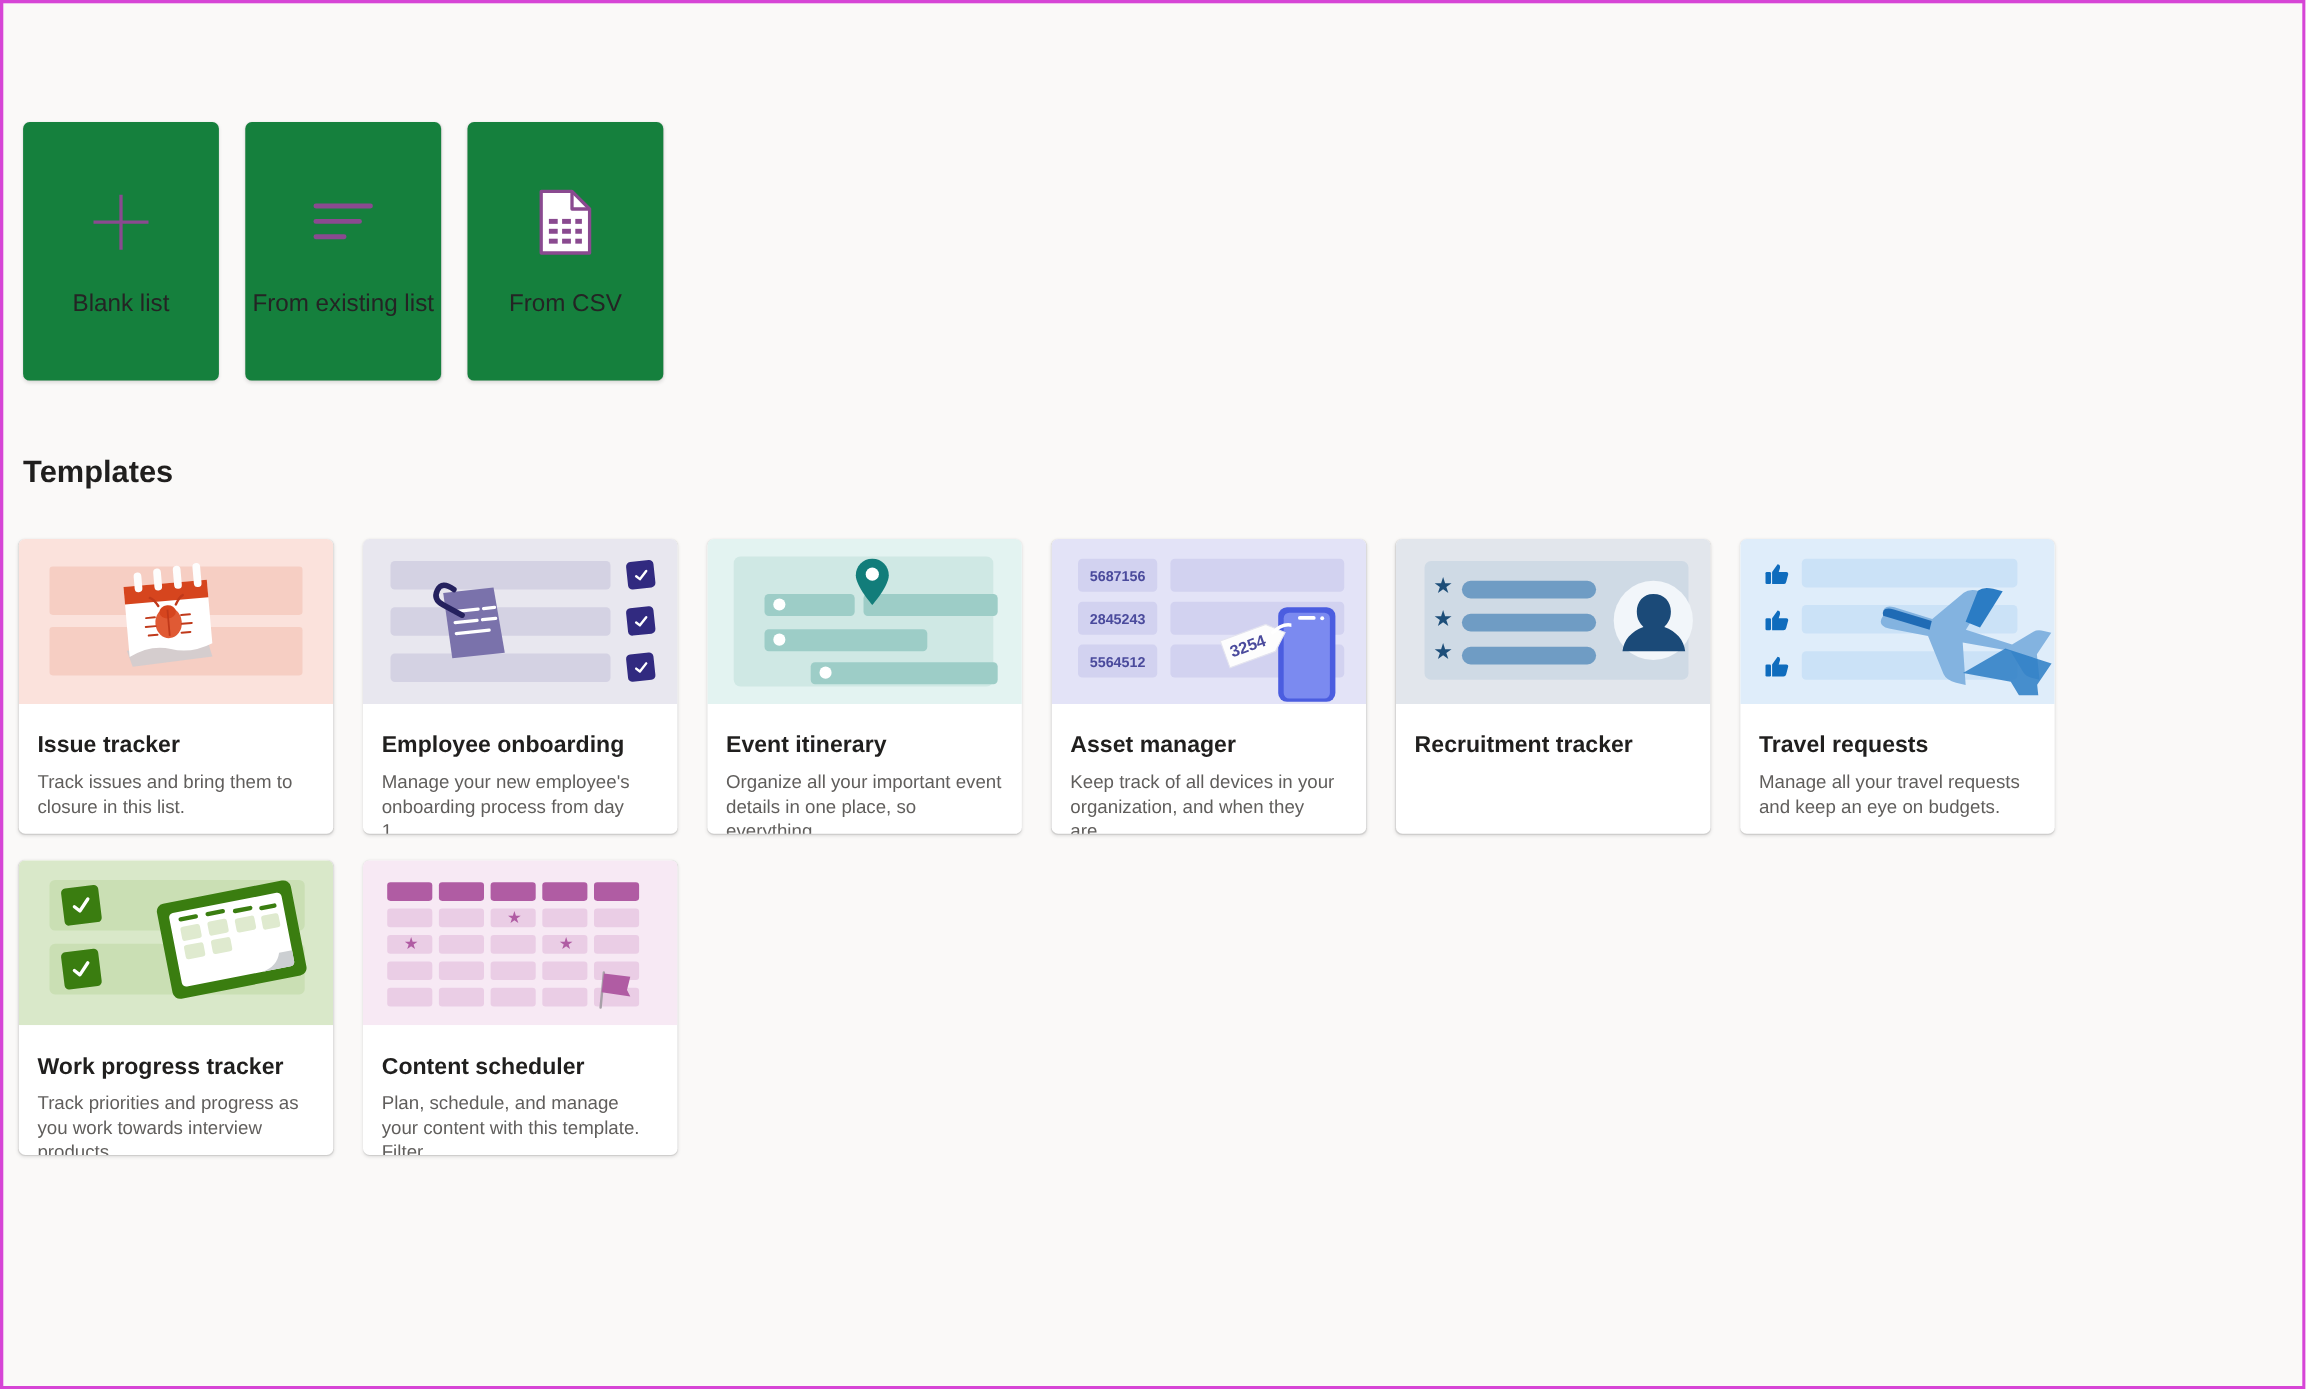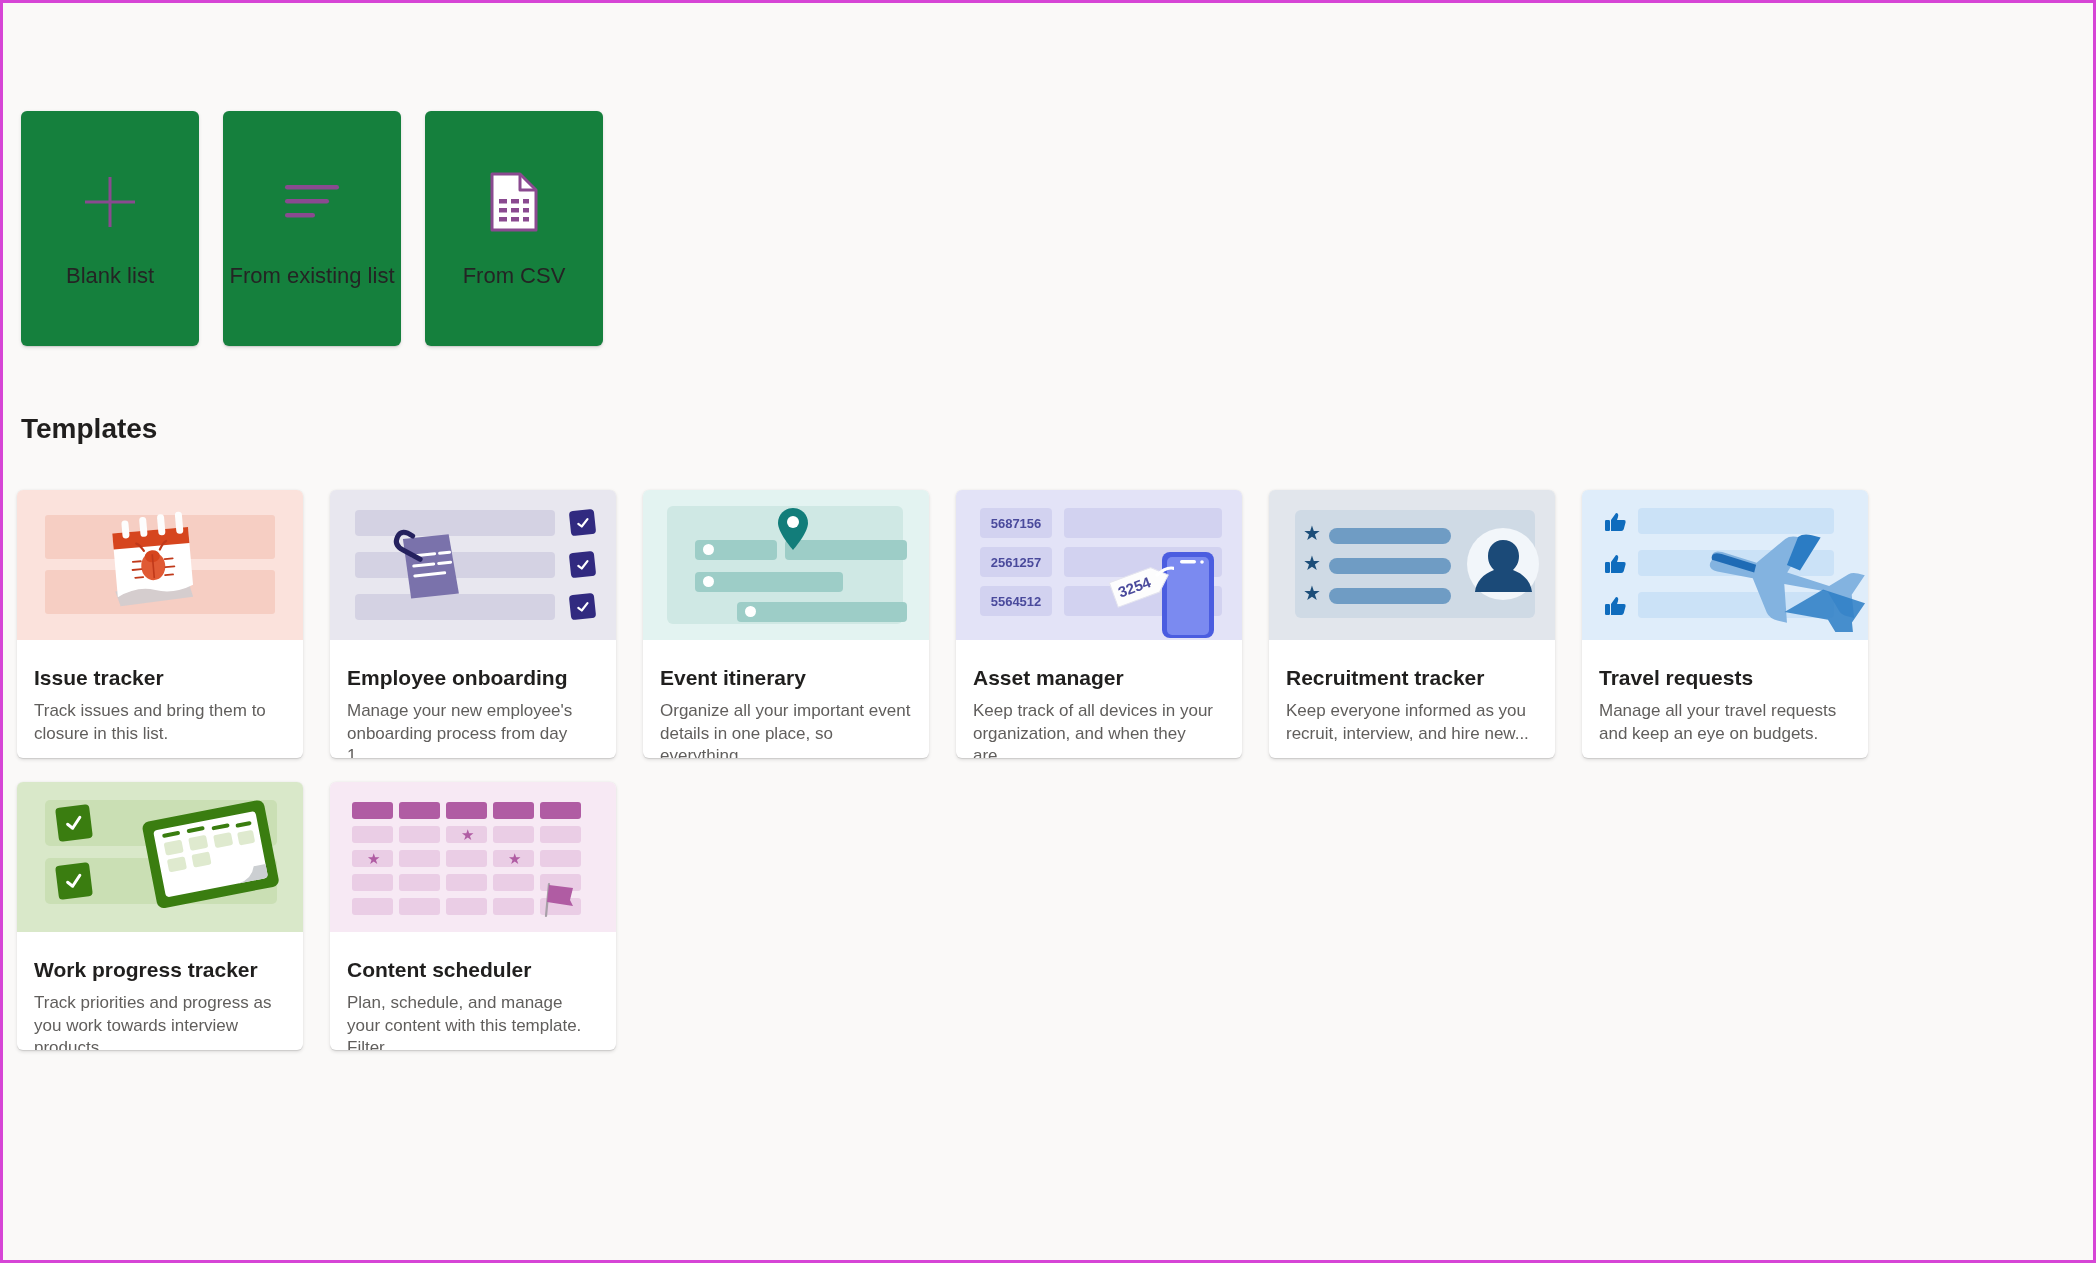--- a/index.html
+++ b/index.html
@@ -475,21 +475,21 @@
       </div>
     </div>
 
     <div class="tpl-card">
       <div class="tpl-thumb">
         <div class="art art-asset">
           <div class="asset-row c1"></div>
             <div class="asset-row c2"></div>
             <div class="asset-row c3"></div>
           <div class="asset-chip c1">5687156</div>
-          <div class="asset-chip c2">2561257</div>
+          <div class="asset-chip c2">2845243</div>
           <div class="asset-chip c3">5564512</div>
           <svg width="64" height="92" viewBox="0 0 64 92" style="position:absolute;left:198px;top:58px;">
             <rect x="8" y="4" width="52" height="86" rx="8" fill="#4b5de0"></rect>
             <rect x="13" y="9" width="42" height="78" rx="5" fill="#7b8af0"></rect>
             <rect x="26" y="12" width="16" height="3.5" rx="1.7" fill="#ffffff"></rect>
             <circle cx="48" cy="14" r="1.8" fill="#ffffff"></circle>
           </svg>
           <svg width="66" height="54" viewBox="0 0 66 54" style="position:absolute;left:152px;top:68px;">
             <g transform="rotate(-20 33 27)">
               <path d="M4 14 h44 l14 13 l-14 13 h-44 z" fill="#fdfdfd" stroke="#e4e4ef" stroke-width="1"></path>
@@ -516,21 +516,20 @@
             <div class="rec-bar r2"></div>
             <div class="rec-bar r3"></div>
           <svg width="76" height="76" viewBox="0 0 76 76" style="position:absolute;left:196px;top:36px;">
             <circle cx="38" cy="38" r="36" fill="#f2f6fa"></circle>
             <path d="M38 14 c-9 0 -15 7 -15 16 c0 7 3 11 6 14 c-11 4 -18 12 -19 22 h57 c-1 -10 -8 -18 -19 -22 c3 -3 6 -7 6 -14 c0 -9 -6 -16 -16 -16 z" fill="#1b4a78"></path>
           </svg>
         </div>
       </div>
       <div class="tpl-body">
         <div class="tpl-name">Recruitment tracker</div>
-        <div class="tpl-desc">Keep everyone informed as you recruit, interview, and hire new...</div>
       </div>
     </div>
 
     <div class="tpl-card">
       <div class="tpl-thumb">
         <div class="art art-trav">
           <div class="trav-bar r1"></div>
             <div class="trav-bar r2"></div>
             <div class="trav-bar r3"></div>
           <div class="trav-thumb r1">

